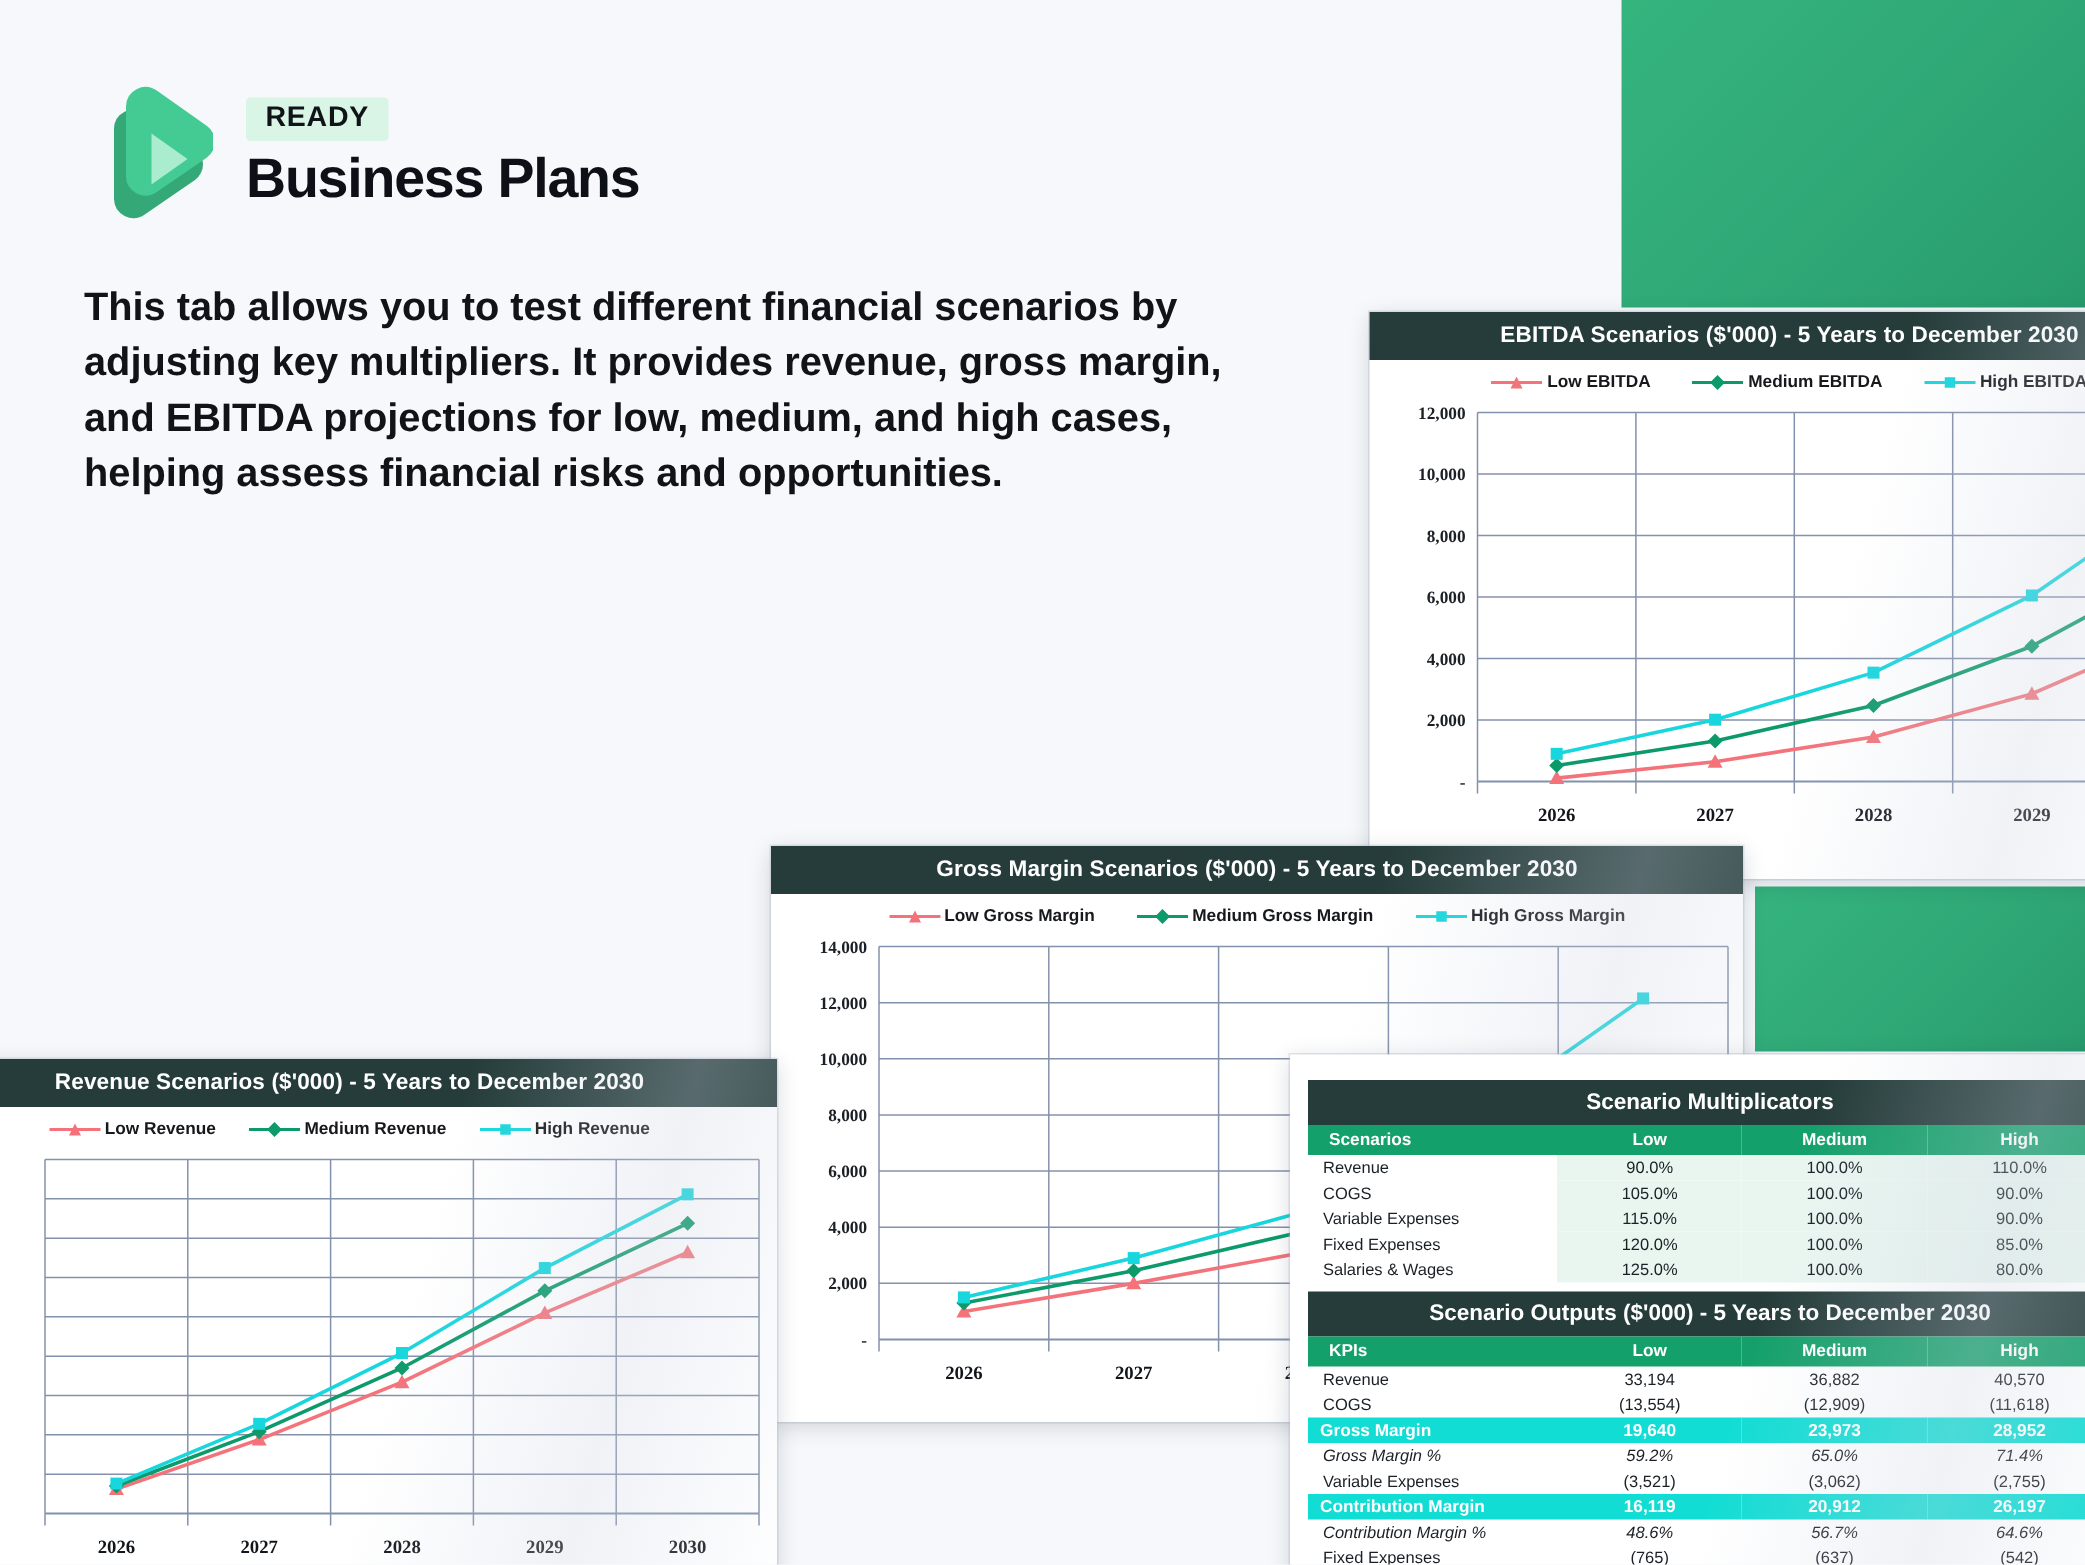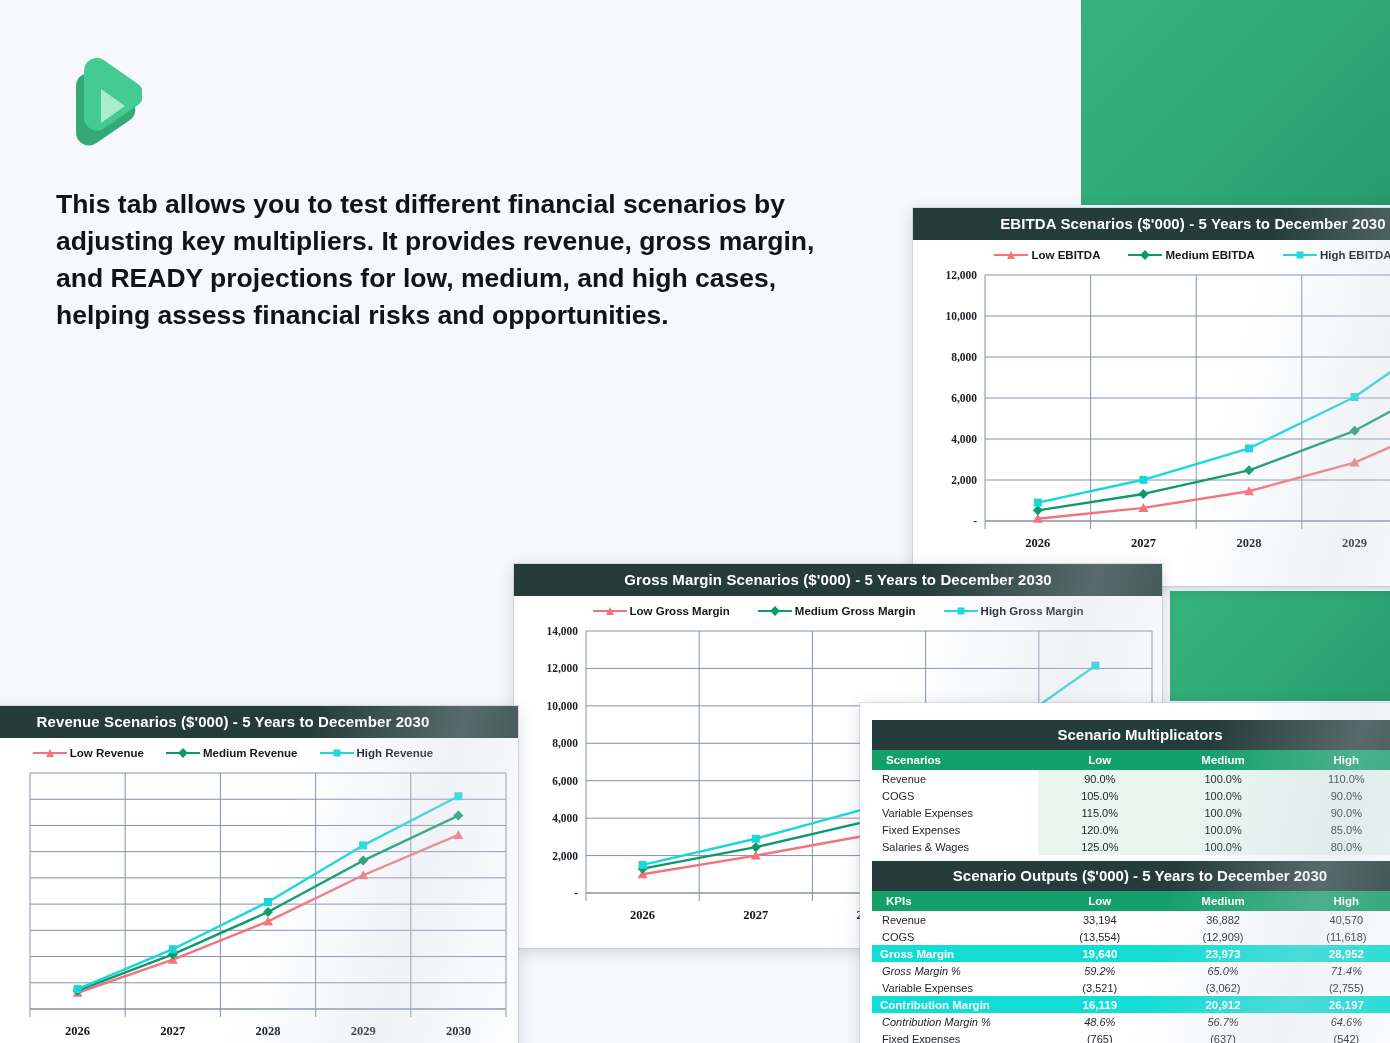--- a/index.html
+++ b/index.html
@@ -103,23 +103,27 @@
 <div class="hero">
 
   <div class="logo-row">
     <div class="logo-mark">
       <svg width="86" height="92" viewBox="0 0 86 92">
         <path d="M20 30 a13 13 0 0 1 20.5 -10.6 L74 43 a13 13 0 0 1 0 21 L40.5 87 A13 13 0 0 1 20 76.4 Z" fill="#35a877"></path>
         <path d="M28 15 a13 13 0 0 1 20.5 -10.6 L82 28 a13 13 0 0 1 0 21 L48.5 72 A13 13 0 0 1 28 61.4 Z" fill="#44cb93"></path>
         <path d="M45 33 L69 50 L45 67 Z" fill="#a9ecce"></path>
       </svg>
     </div>
-  </div>
-
-  <p class="page-desc">This tab allows you to test different financial scenarios by adjusting key multipliers. It provides revenue, gross margin, and READY projections for low, medium, and high cases, helping assess financial risks and opportunities.</p>
+    <div class="logo-text">
+      <span class="ready-badge">READY</span>
+      <span class="brand-name">Business Plans</span>
+    </div>
+  </div>
+
+  <p class="page-desc">This tab allows you to test different financial scenarios by adjusting key multipliers. It provides revenue, gross margin, and EBITDA projections for low, medium, and high cases, helping assess financial risks and opportunities.</p>
 </div>
 
 <div class="card" id="card-ebitda" style="left:913px; top:208px; width:560px; height:378px;">
   <div class="chart-title">EBITDA Scenarios ($'000) - 5 Years to December 2030</div>
   <div class="chart-legend">
     <span class="lg-item">
       <span class="lg-line" style="background:#f4737a;color:#f4737a">
           <span class="lg-mk mk-tri"></span>
         </span>
       <span>Low EBITDA</span>

